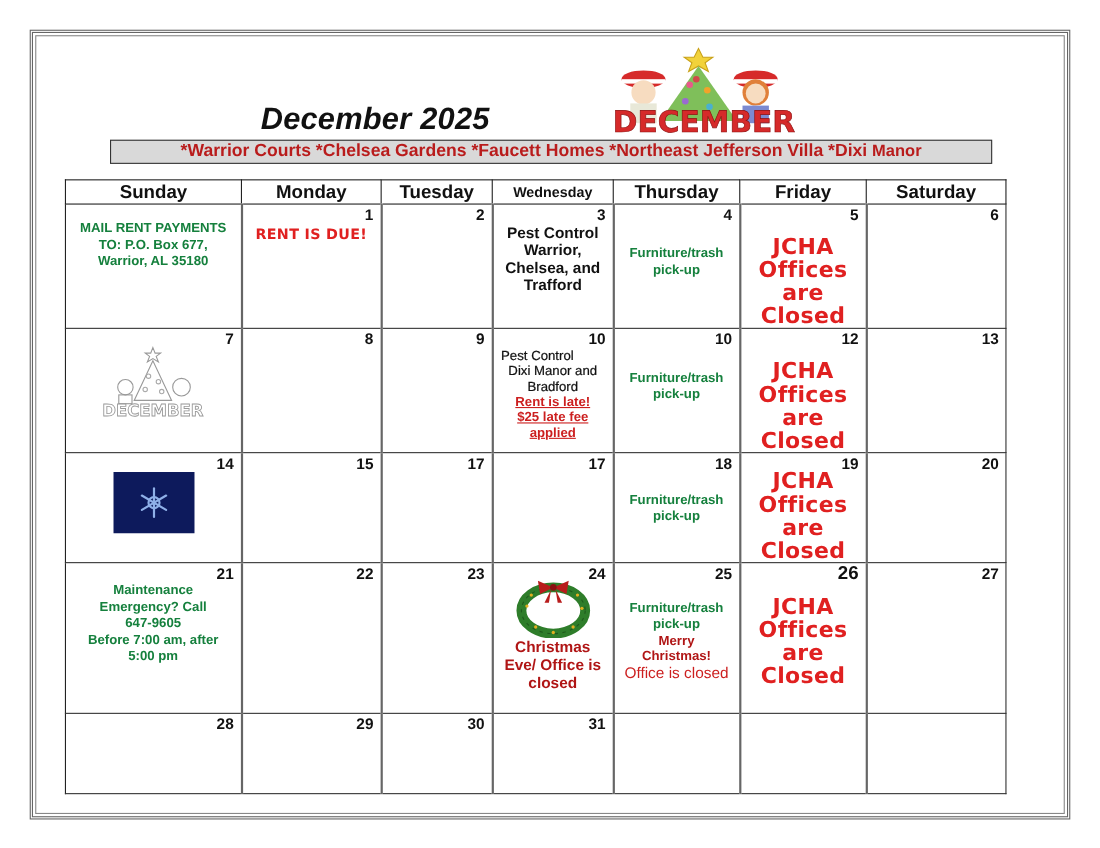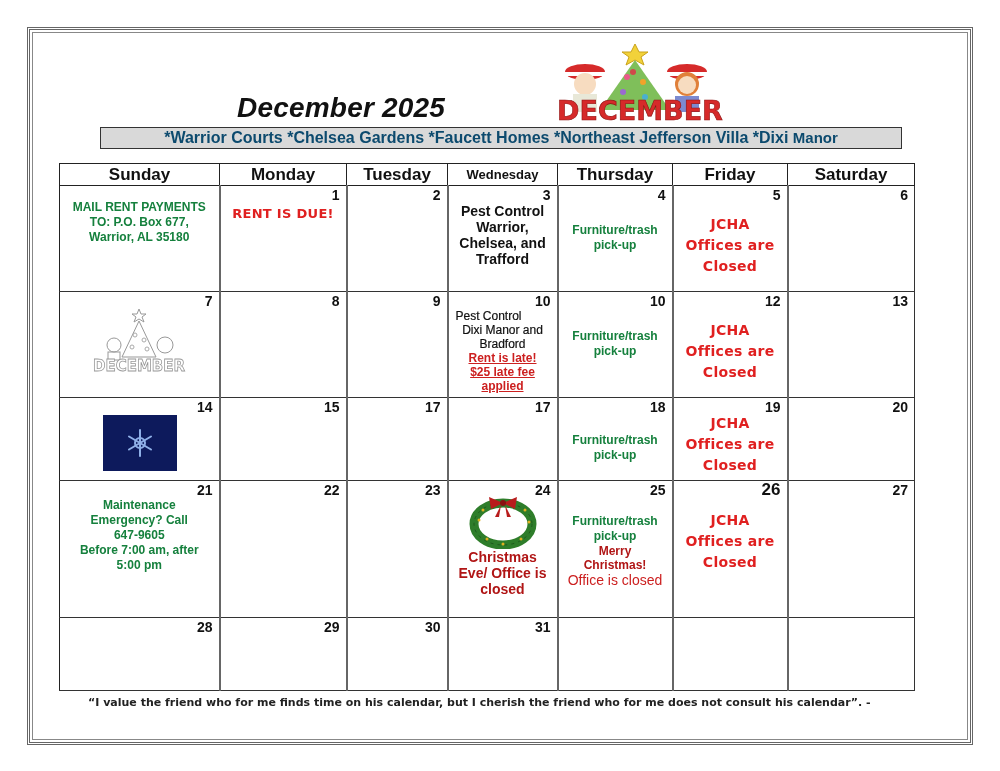--- a/index.html
+++ b/index.html
@@ -1,32 +1,32 @@
 <!DOCTYPE html>
 <html><head>
 <meta charset="utf-8">
 <style>
   html, body { margin:0; padding:0; background:#ffffff; }
   body { width:1000px; height:771px; position:relative; overflow:hidden; font-family:"Liberation Sans", sans-serif; }
   .frame-outer { position:absolute; left:27px; top:27px; width:946px; height:718px; border:3px double #666; box-sizing:border-box; }
   .frame-inner { position:absolute; left:32px; top:32px; width:936px; height:708px; border:1px solid #888; box-sizing:border-box; }
   .title { position:absolute; left:237px; top:92px; font-size:28px; font-weight:bold; font-style:italic; color:#111; letter-spacing:0.2px; }
   .banner { position:absolute; left:515px; top:42px; width:250px; height:80px; }
-  .subtitle { position:absolute; left:100px; top:127px; width:802px; height:22px; background:#d9d9d9; border:1px solid #333; box-sizing:border-box; font-size:16px; font-weight:bold; text-align:center; line-height:20px; color:#0c4a6e; white-space:nowrap; }
+  .subtitle { position:absolute; left:100px; top:127px; width:802px; height:22px; background:#d9d9d9; border:1px solid #333; box-sizing:border-box; font-size:16px; font-weight:bold; text-align:center; line-height:20px; color:#b91c1c; white-space:nowrap; }
   .subtitle .small { font-size:15px; }
   table.cal { position:absolute; left:59px; top:163px; width:855px; border-collapse:collapse; table-layout:fixed; }
   table.cal th { border:1px solid #222; height:21px; font-size:17px; font-weight:bold; padding:0; color:#111; }
   table.cal th.wed { font-size:13px; }
   table.cal td { border:1px solid #333; border-left:2px solid #666; vertical-align:top; padding:0; position:relative; text-align:center; }
   table.cal td:first-child { border-left:1px solid #222; }
   .num { display:block; text-align:right; padding-right:6px; font-size:14px; font-weight:bold; line-height:16px; margin-top:1px; color:#111; }
   .num.big { font-size:17px;margin-left:36px; }
   .ev { font-size:12px; font-weight:bold; line-height:15px; color:#15803d; }
   .ev.blk { font-size:14px; line-height:16px; color:#111; }
-  .comic { font-family:"DejaVu Sans", sans-serif; font-weight:bold; color:#e02020; font-size:14px; line-height:21px; letter-spacing:0.3px; }
+  .comic { font-family:"DejaVu Sans", sans-serif; font-weight:bold; color:#e02020; font-size:20px; line-height:21px; letter-spacing:0.3px; }
   .red { color:#cc1f1f; }
   .dkred { color:#b01515; }
   .ul { text-decoration:underline; }
   .quote { position:absolute; left:88px; top:693px; width:830px; font-family:"DejaVu Sans", sans-serif; font-size:11px; font-weight:bold; line-height:19px; color:#222; }
 </style>
 </head>
 <body>
 
 <div class="frame-outer"></div>
 <div class="frame-inner"></div>
@@ -301,14 +301,13 @@
           <span class="num">31</span>
         </td>
       <td></td>
       <td></td>
       <td></td>
     </tr>
   </tbody>
 </table>
 
 <div class="quote">
-  <div>“I value the friend who for me finds time on his calendar, but I cherish the friend who for me does not consult his calendar”.  -</div>
 </div>
 
 </body></html>

